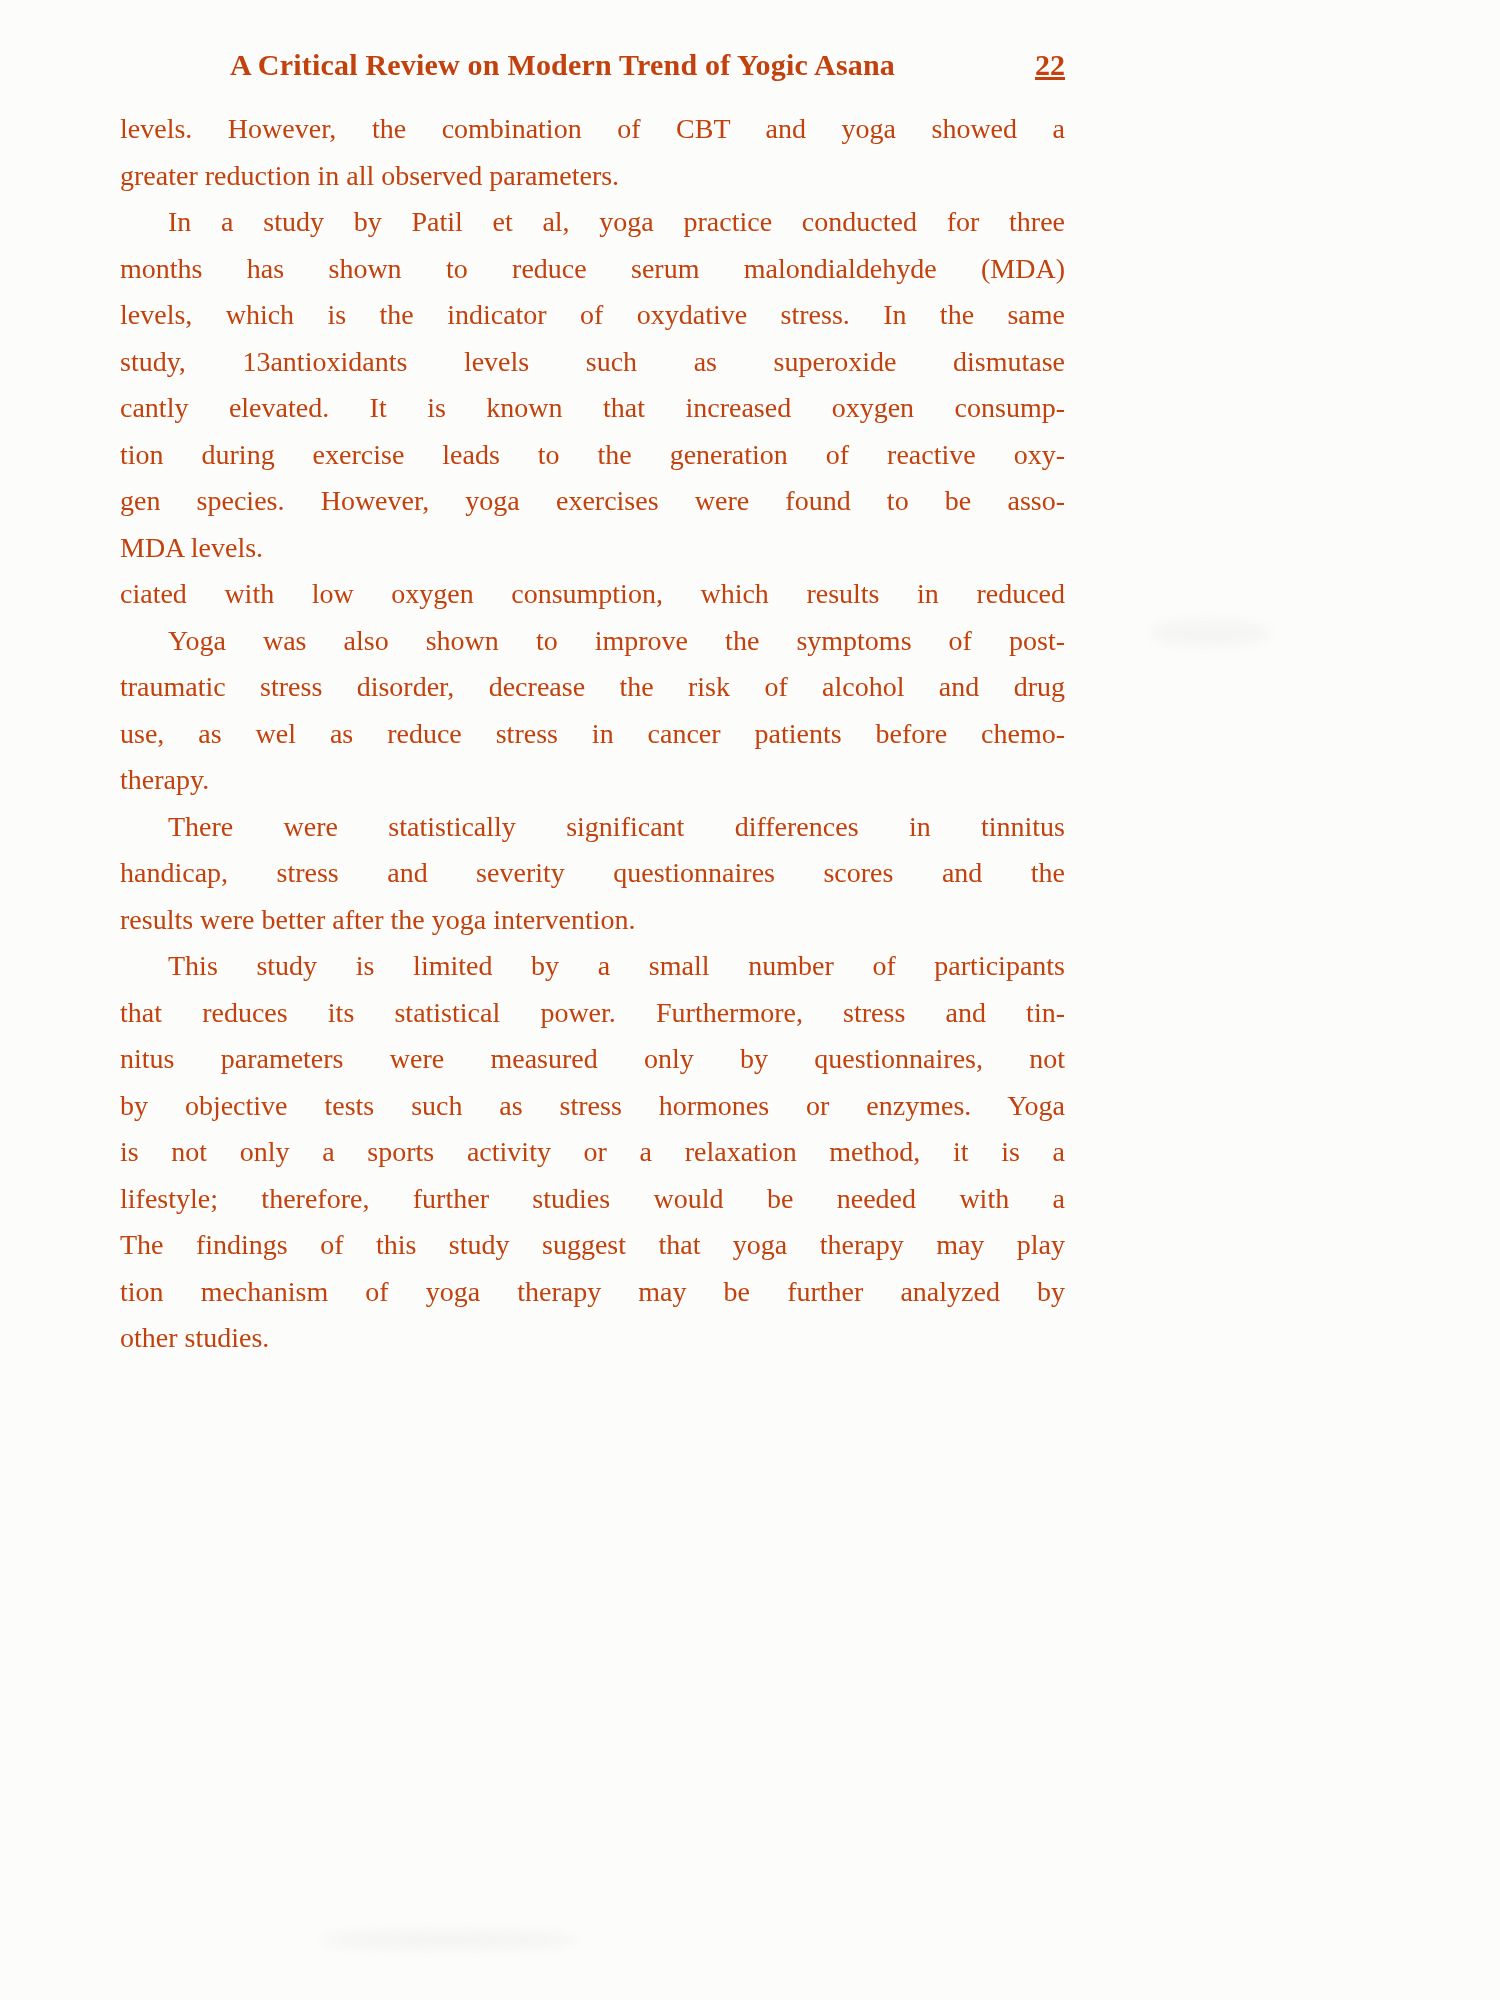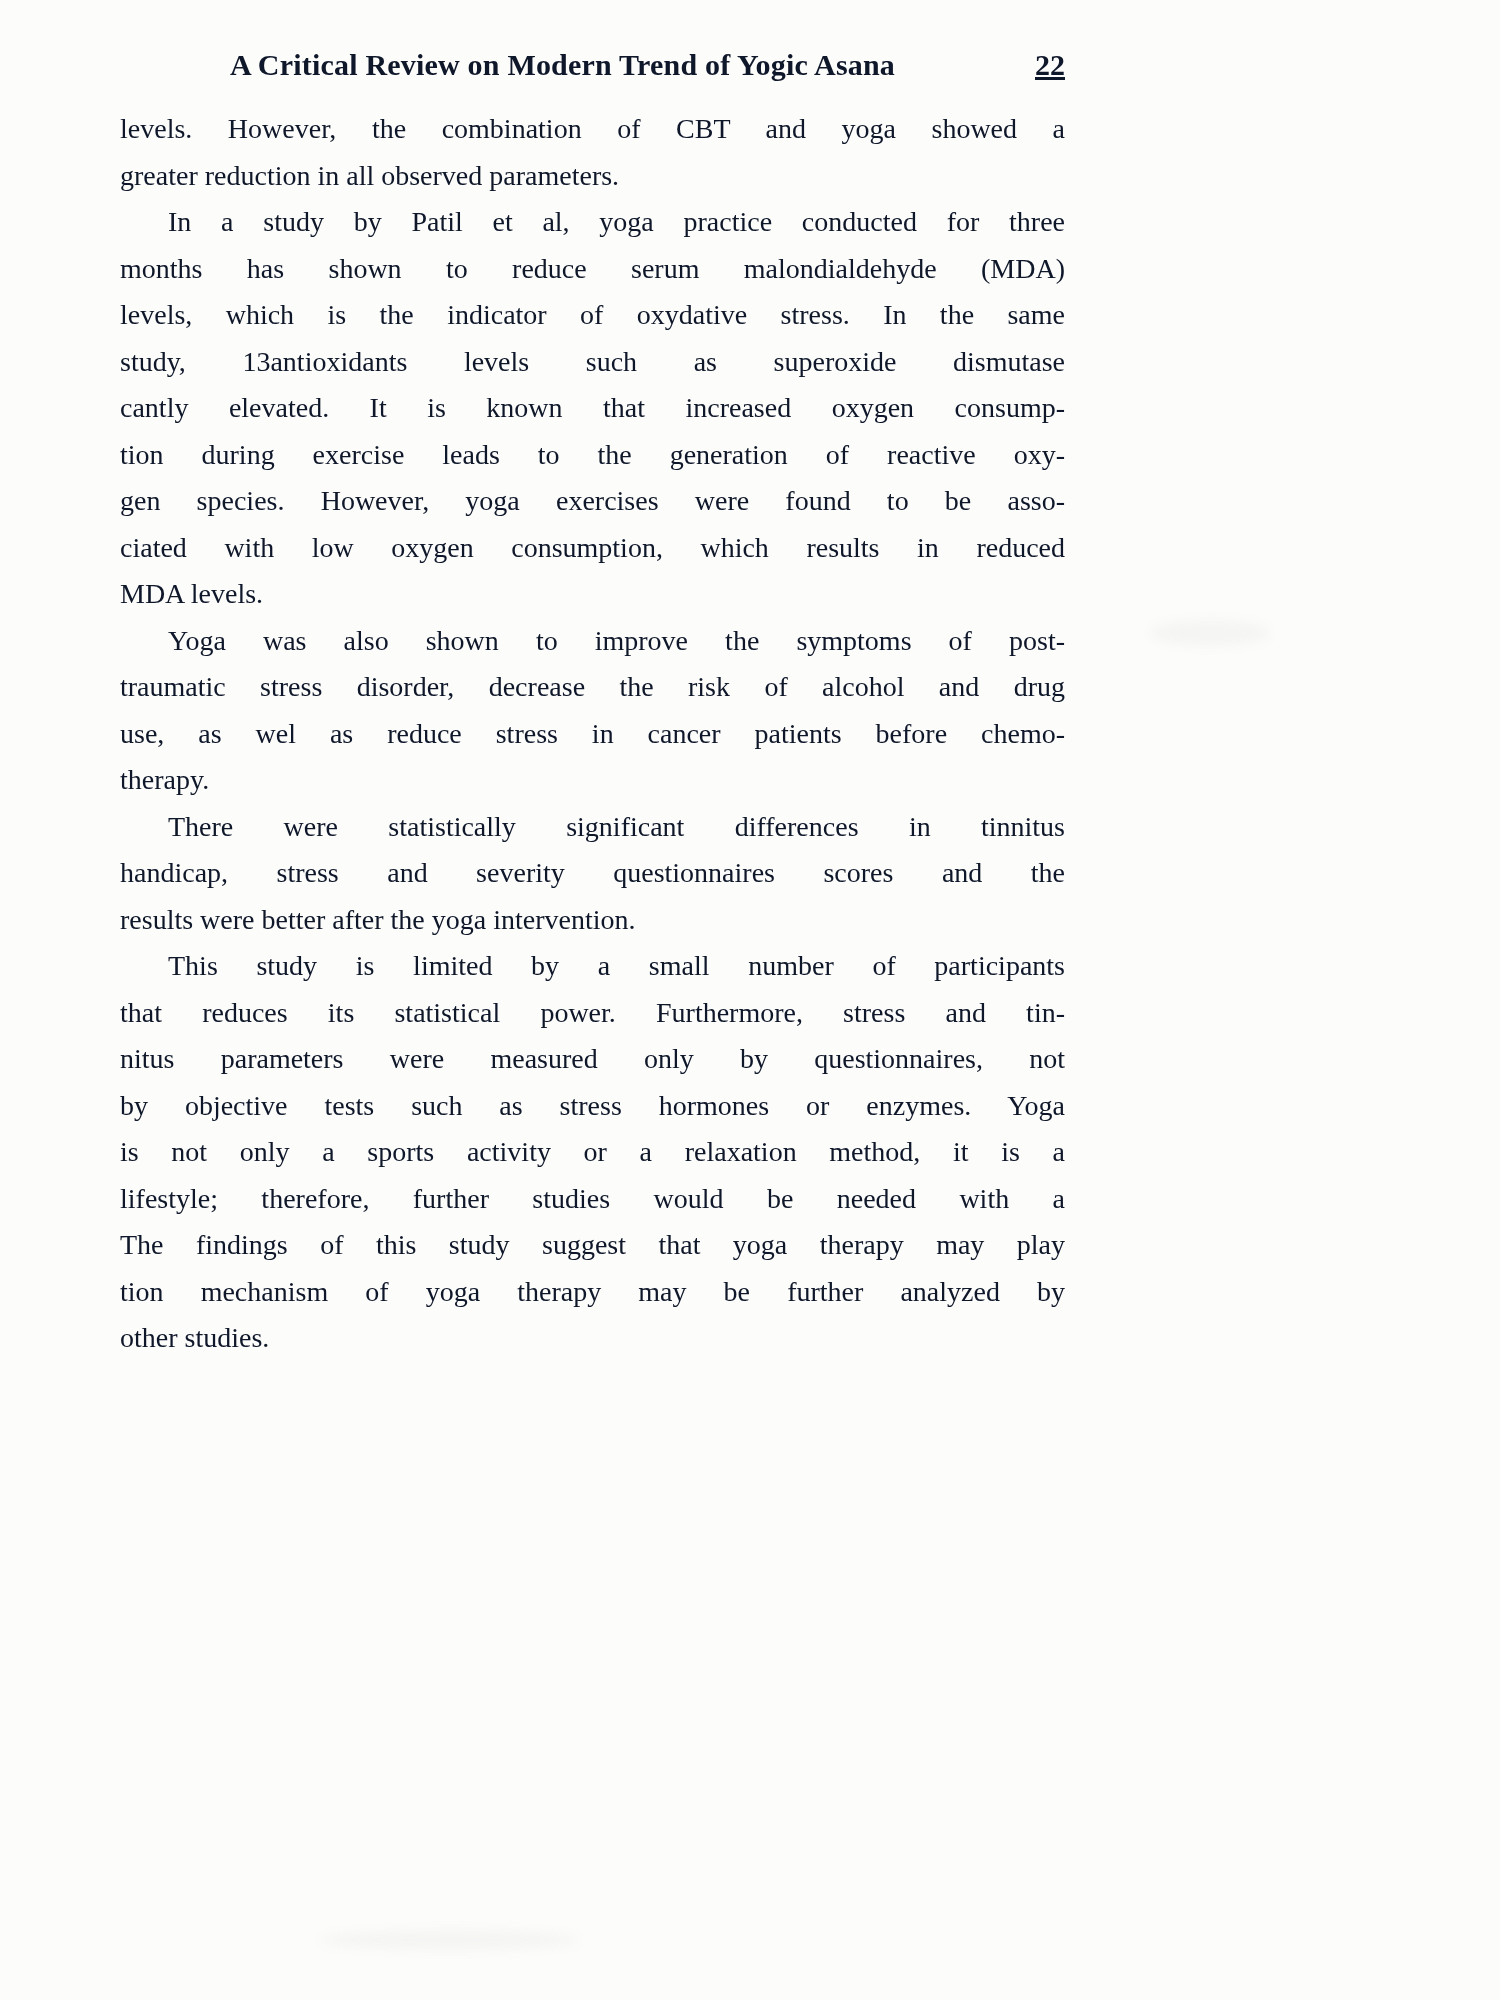--- a/index.html
+++ b/index.html
@@ -4,21 +4,21 @@
 <style>
   * { margin: 0; padding: 0; box-sizing: border-box; }
   html, body { background: #e8e8e6; }
   .page {
     position: relative;
     width: 1500px;
     height: 2000px;
     background: #fcfcfa;
     overflow: hidden;
     font-family: "Liberation Serif", "DejaVu Serif", serif;
-    color: #0f172a;
+    color: #c2410c;
   }
   .content {
     position: absolute;
     left: 120px;
     top: 48px;
     width: 945px;
   }
   .page-header {
     position: relative;
     height: 44px;
@@ -81,22 +81,22 @@
           <div class="line last">greater reduction in all observed parameters.</div>
         </div>
         <div class="para indent">
           <div class="line">In a study by Patil et al, yoga practice conducted for three</div>
           <div class="line">months has shown to reduce serum malondialdehyde (MDA)</div>
           <div class="line">levels, which is the indicator of oxydative stress. In the same</div>
           <div class="line">study, 13antioxidants levels such as superoxide dismutase</div>
           <div class="line">cantly elevated. It is known that increased oxygen consump-</div>
           <div class="line">tion during exercise leads to the generation of reactive oxy-</div>
           <div class="line">gen species. However, yoga exercises were found to be asso-</div>
+          <div class="line last">MDA levels.</div>
           <div class="line">ciated with low oxygen consumption, which results in reduced</div>
-          <div class="line last">MDA levels.</div>
         </div>
         <div class="para indent">
           <div class="line">Yoga was also shown to improve the symptoms of post-</div>
           <div class="line">traumatic stress disorder, decrease the risk of alcohol and drug</div>
           <div class="line">use, as wel as reduce stress in cancer patients before chemo-</div>
           <div class="line last">therapy.</div>
         </div>
         <div class="para indent">
           <div class="line">There were statistically significant differences in tinnitus</div>
           <div class="line">handicap, stress and severity questionnaires scores and the</div>

